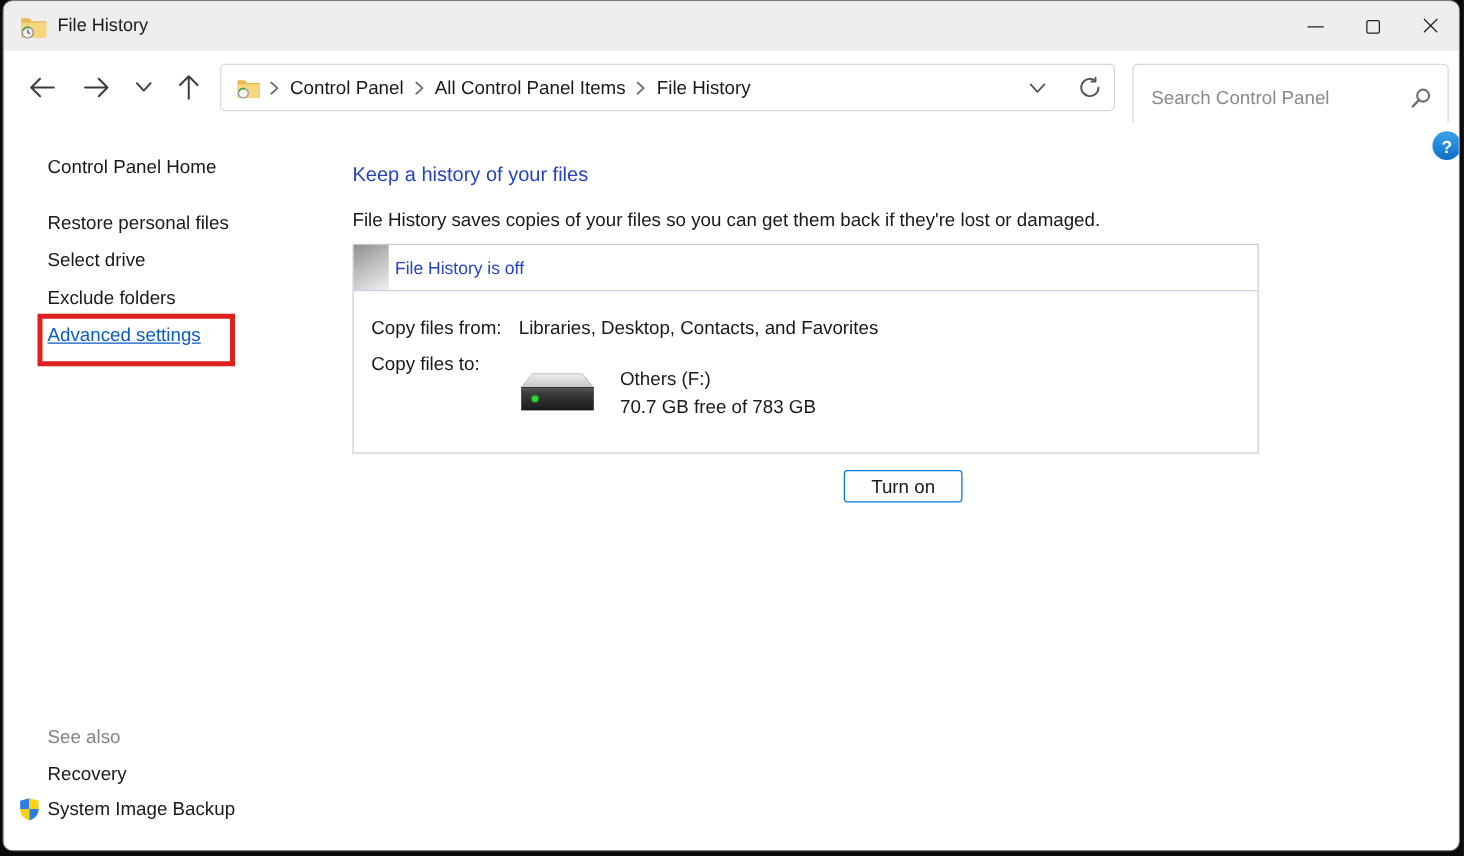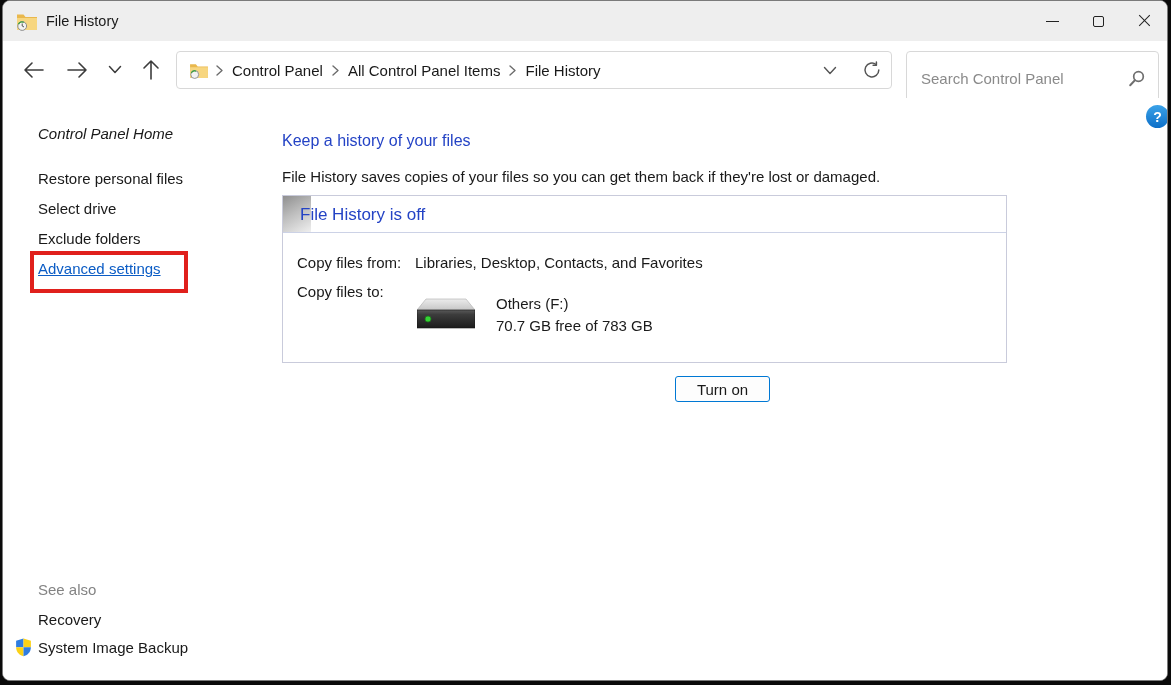--- a/index.html
+++ b/index.html
@@ -45,21 +45,21 @@
   .annotation-box{position:absolute;left:27px;top:250px;width:158px;height:42px;
     border:4px solid var(--annotation);pointer-events:none;}
   .shield{position:absolute;left:12px;top:637px;}
   
   .main-title{position:absolute;left:279px;top:131px;font-size:16px;color:var(--heading);}
   .main-desc{position:absolute;left:279px;top:167px;font-size:15px;color:#191919;}
   .panel{position:absolute;left:279px;top:194px;width:725px;height:168px;border:1px solid var(--panel-border);background:#fff;}
   .panel-header{position:relative;height:37px;border-bottom:1px solid #ccd2e6;}
   .panel-glyph{position:absolute;left:0;top:0;width:28px;height:36px;
     background:linear-gradient(150deg,#8f8f8f 0%,#bdbdbd 45%,#efefef 100%);}
-  .panel-title{position:absolute;left:17px;top:0;line-height:37px;font-size:17px;color:var(--heading);}
+  .panel-title{position:absolute;left:33px;top:0;line-height:37px;font-size:14px;color:var(--heading);}
   .p-label{position:absolute;left:14px;font-size:15px;color:#191919;}
   .p-value{position:absolute;left:132px;font-size:15px;color:#191919;}
   .drive-ico{position:absolute;left:134px;top:101px;}
   .drive-name{position:absolute;left:213px;top:99px;font-size:15px;}
   .drive-space{position:absolute;left:213px;top:121px;font-size:15px;}
   .turnon-btn{position:absolute;left:630px;top:181px;width:95px;height:26px;background:#fdfdfd;
     border:1px solid var(--accent);border-radius:3px;font-size:15px;font-family:inherit;color:#191919;cursor:default;}
   .help-btn{position:absolute;left:1143px;top:104px;width:23px;height:23px;border-radius:50%;
     background:linear-gradient(180deg,#3ba2e8,#0d6fc8);color:#fff;font-size:14px;font-weight:bold;
     display:flex;align-items:center;justify-content:center;cursor:default;}
@@ -164,21 +164,21 @@
         <svg width="17" height="17" viewBox="0 0 17 17">
             <circle cx="10.5" cy="6.5" r="4.8" stroke="#6f6f6f" stroke-width="1.7" fill="none"></circle>
             <path d="M6.9 10.3 L2.2 15.2" stroke="#6f6f6f" stroke-width="2" stroke-linecap="round"></path>
           </svg>
       </span>
     </div>
   </div>
 
   <div class="content">
 
-    <div class="side-item" style="top:27px;font-style:italic;">Control Panel Home</div>
+    <div class="side-item" style="top:27px;">Control Panel Home</div>
     <div class="side-item" style="top:72px;">Restore personal files</div>
     <div class="side-item" style="top:102px;">Select drive</div>
     <div class="side-item" style="top:132px;">Exclude folders</div>
     <div class="side-item side-link u" style="top:162px;">Advanced settings</div>
     <div class="annotation-box" style="top:153px;"></div>
 
     <div class="side-item muted" style="top:483px;">See also</div>
     <div class="side-item" style="top:513px;">Recovery</div>
     <div class="shield" style="top:540px;">
       <svg width="17" height="19" viewBox="0 0 16 18">

